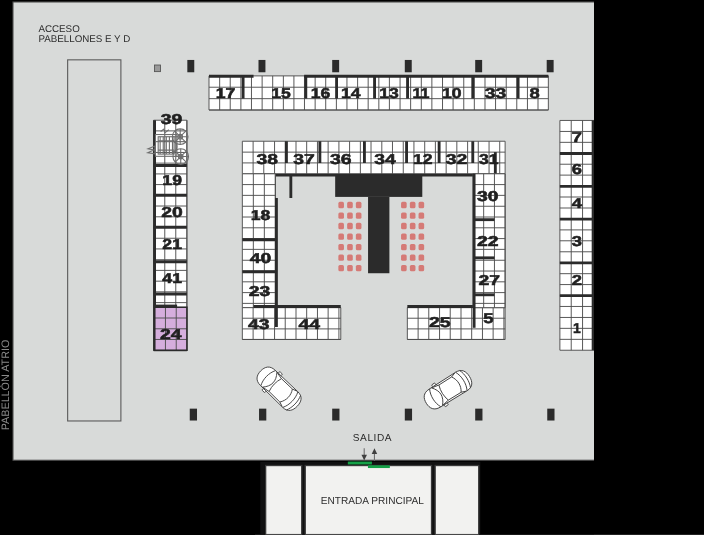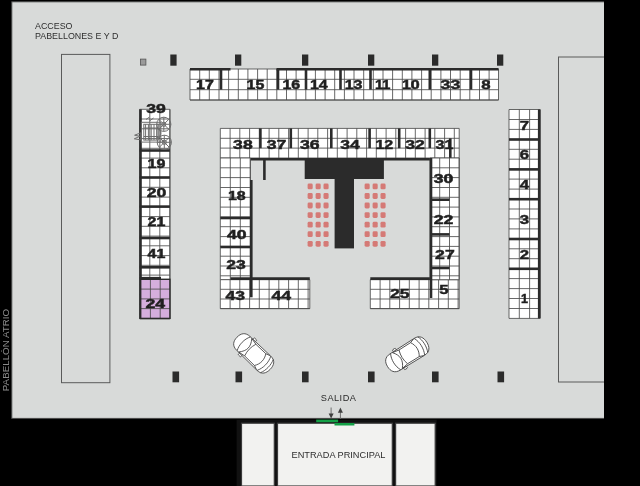--- a/index.html
+++ b/index.html
@@ -1,14 +1,14 @@
 <!DOCTYPE html>
 <html><head><meta charset="utf-8"><style>
 html,body{margin:0;padding:0;background:#000;}
-#page{position:relative;width:604px;height:486px;overflow:hidden;
+#page{position:relative;width:540px;height:486px;overflow:hidden;
 font-family:"Liberation Sans",sans-serif;}
 text{font-family:"Liberation Sans",sans-serif;}
 </style></head><body>
 <div id="page">
 <svg width="640" height="486" viewBox="0 0 640 486">
 <rect width="640" height="486" fill="#000000"></rect>
 <rect x="11.8" y="1.8" width="628.2" height="416.6" fill="#d8dad9" stroke="#4a4a4a" stroke-width="1"></rect>
 <text x="35" y="29.2" font-size="8.9" fill="#2e2e2e">ACCESO</text>
 <text x="35" y="38.6" font-size="8.9" fill="#2e2e2e">PABELLONES E Y D</text>
 <text x="8.5" y="350" font-size="9.8" fill="#8a8a8a" text-anchor="middle" transform="rotate(-90 8.5 350)">PABELLÓN ATRIO</text>

